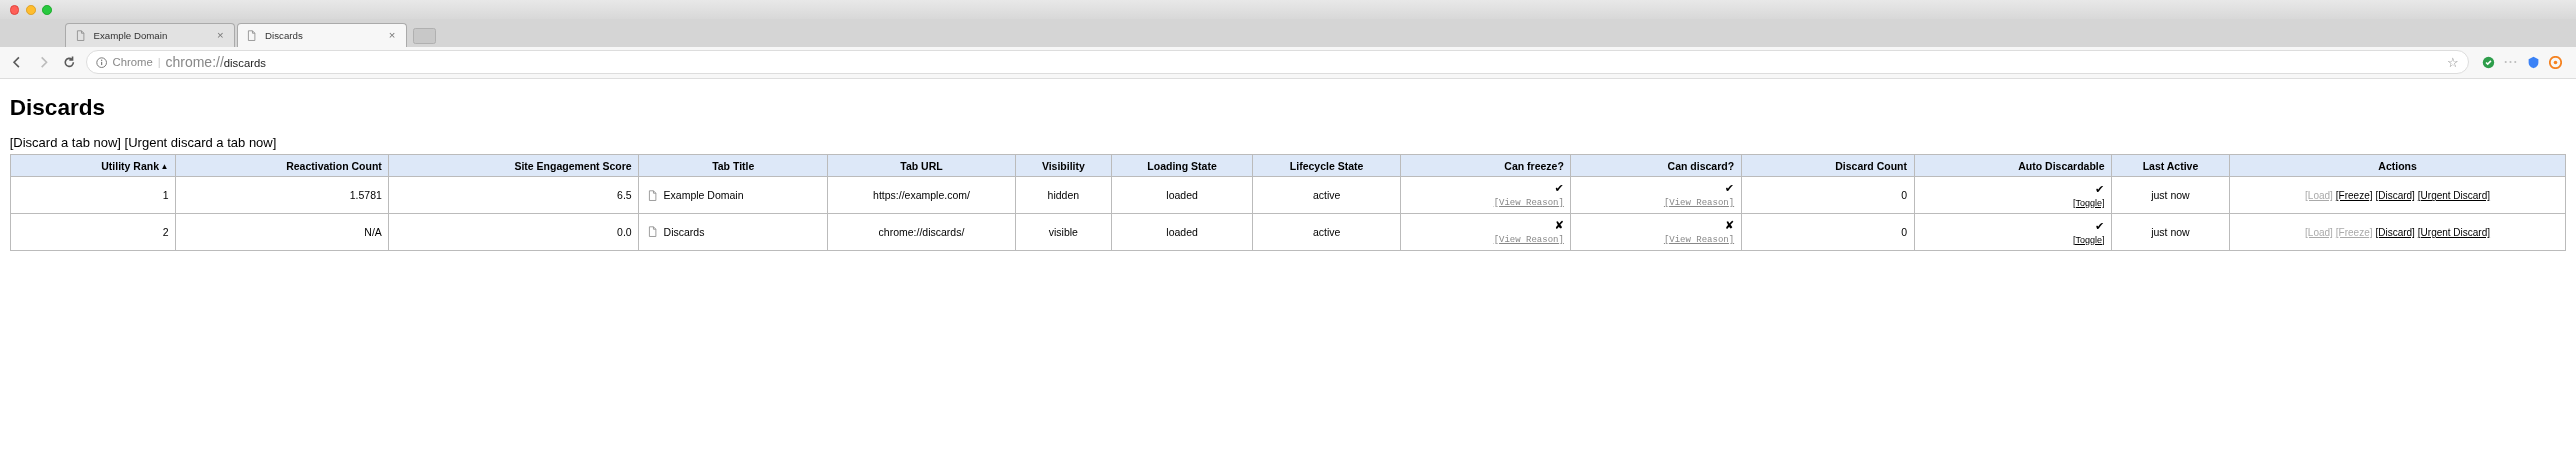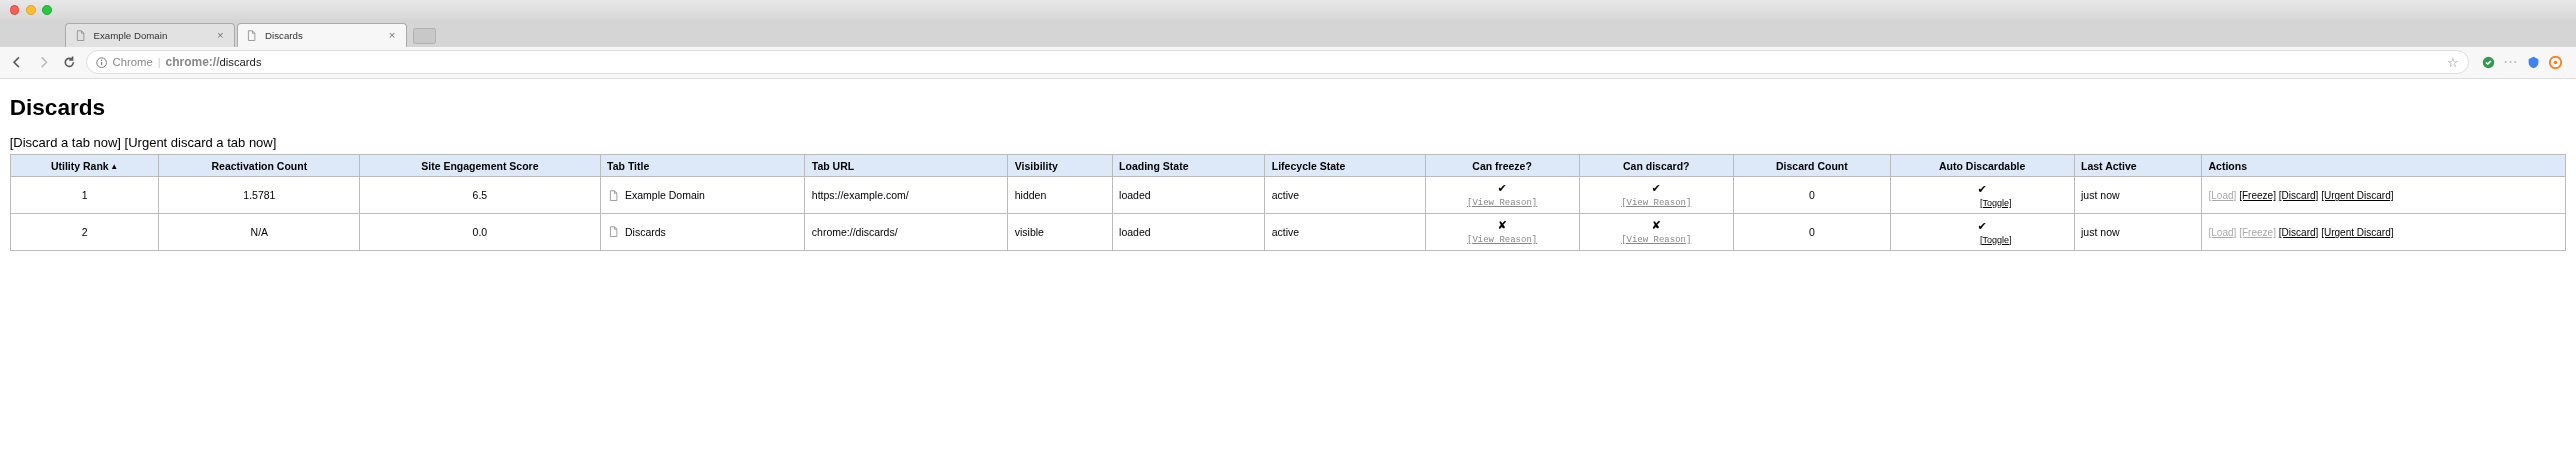--- a/index.html
+++ b/index.html
@@ -20,38 +20,38 @@
 .tab .tabtitle { flex: 1; font-size: 9.7px; color: #333; }
 .tab .tabclose { width: 11.3px; height: 11.3px; display: flex; align-items: center; justify-content: center; color: #777; font-size: 11.3px; }
 .newtab { width: 22.6px; height: 16px; background: #c8c8c8; border: 0.8px solid #b0b0b0; border-radius: 2.4px; margin-left: 4.9px; margin-bottom: 3.2px; }
 
 .toolbar { display: flex; align-items: center; height: 32px; padding: 0 8px; background: #f7f7f7; border-bottom: 0.8px solid #ddd; gap: 6.5px; }
 .navbtn { width: 19.4px; height: 19.4px; display: flex; align-items: center; justify-content: center; color: #5a5a5a; }
 .navbtn.disabled { color: #bcbcbc; }
 .addrbar { flex: 1; height: 24px; background: #fff; border: 0.8px solid #ddd; border-radius: 12px; display: flex; align-items: center; padding: 0 9.7px; gap: 4.9px; }
 .addrbar .origin { color: #888; font-size: 11.3px; }
 .addrbar .sep { color: #ccc; font-size: 11.3px; }
-.addrbar .prefix { color: #888; font-size: 12px; font-weight: bold; }
+.addrbar .prefix { color: #888; font-size: 14px; }
 .addrbar .path { color: #222; font-size: 11.3px; }
 .addrbar .spacer { flex: 1; }
 .star { color: #888; font-size: 13px; }
 .ext-icons { display: flex; align-items: center; gap: 8px; padding: 0 4.9px; }
 .ext-icons .ext { width: 14.6px; height: 14.6px; display:flex;align-items:center;justify-content:center; }
 
 .content { padding: 8px 9.7px 16px; }
 h1 { font-size: 22.6px; font-weight: 700; margin: 8px 0 14.6px; }
 .top-actions { font-size: 13px; margin-bottom: 3.2px; }
 .top-actions a { color: #000; text-decoration: none; }
 
 table { width: 100%; border-collapse: collapse; font-size: 10.5px; }
-th, td { border: 0.8px solid #bbb; padding: 4.9px 6.5px; text-align: left; vertical-align: middle; }
+th, td { border: 0.8px solid #bbb; padding: 4.9px 6.5px; text-align: center; vertical-align: middle; }
 th { background: #dde8f8; font-weight: 700; font-size: 10.5px; }
 th.sortcol { position: relative; }
 th.sortcol .sortarrow { font-size: 8px; position: relative; top: -0.8px; margin-left: 1.6px; }
-th.center, td.center { text-align: center; }
+th.center, td.center { text-align: right; padding-left: 23px; }
 td .titlecell { display: flex; align-items: center; gap: 4.9px; }
 td .pagefav { width: 13px; height: 13px; display:flex;align-items:center;justify-content:center;color:#777; }
 .tick { font-size: 11.3px; }
 .viewreason { font-size: 9px; color: #888; font-family: Liberation Mono, monospace; }
 .togglelink { font-size: 9px; color: #000; margin-left: 27px; }
 .actioncell a { font-size: 10px; }
 .actioncell a.disabled { color: #aaa; }
 .actioncell a.enabled { color: #000; }
 
 svg { display: block; }

